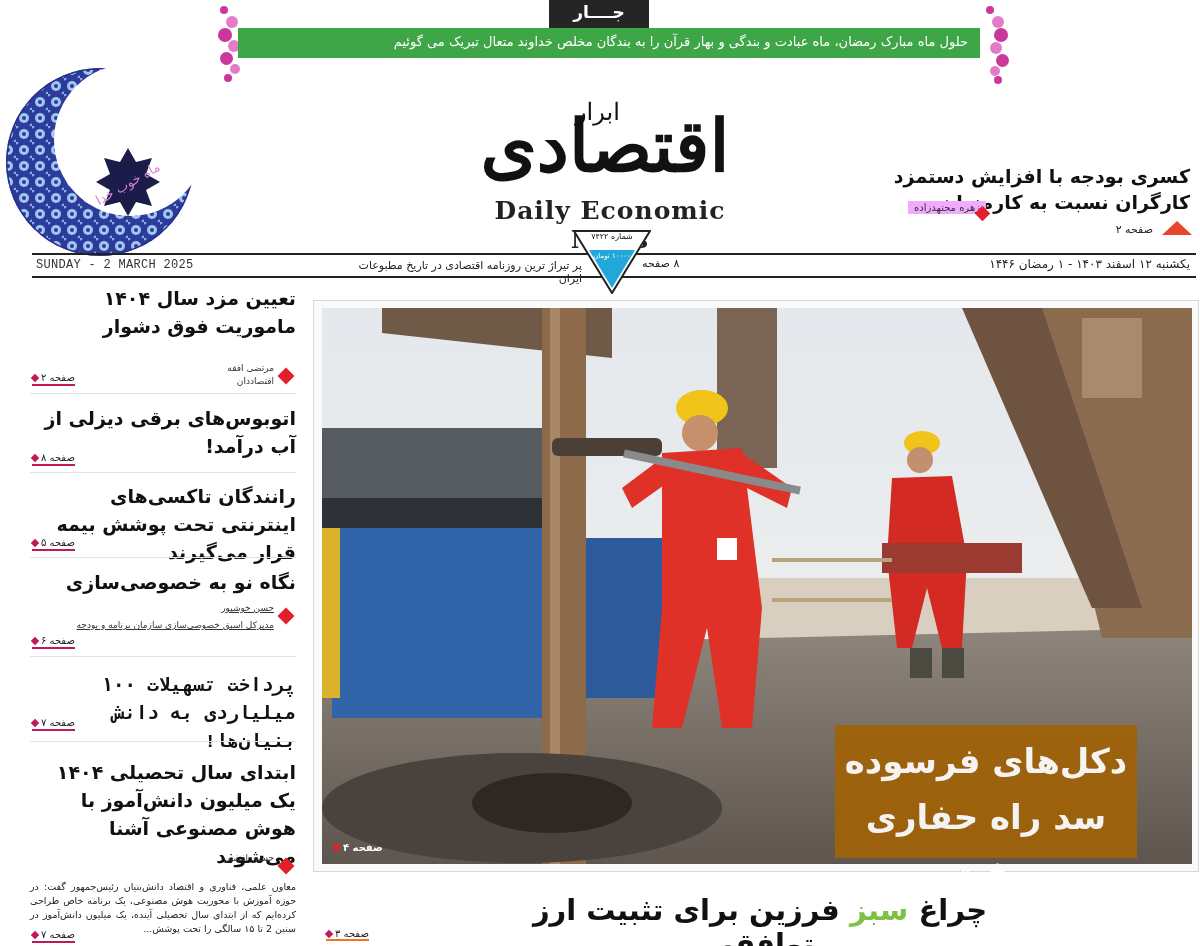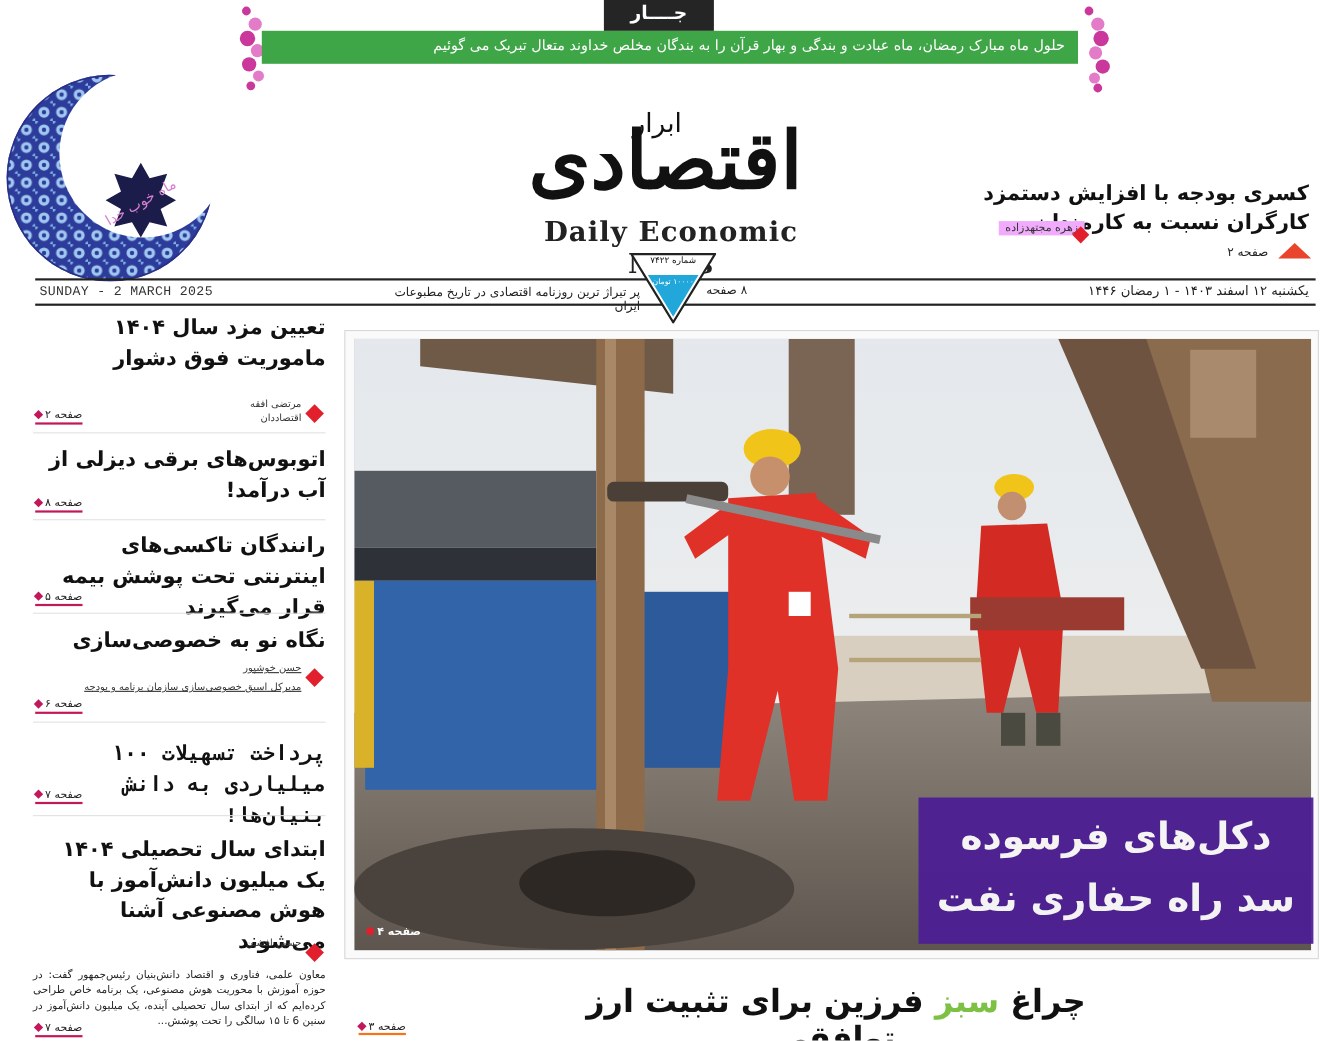--- a/index.html
+++ b/index.html
@@ -45,21 +45,21 @@
   .page-link .dot { display: inline-block; width: 6px; height: 6px; background: #c2185b; transform: rotate(45deg); margin-right: 3px; }
   .author-block { position: absolute; font-size: 9px; color: #333; direction: rtl; text-align: right; line-height: 13px; }
   .red-diamond { position: absolute; width: 12px; height: 12px; background: #e2202d; transform: rotate(45deg); }
   .sep { position: absolute; left: 30px; width: 266px; height: 1px; background: #e2e2e2; }
   .excerpt { position: absolute; left: 30px; top: 880px; width: 266px; font-size: 9.5px; line-height: 14px; direction: rtl; text-align: justify; color: #222; }
 
   
   .photo-frame { position: absolute; left: 313px; top: 300px; width: 886px; height: 572px; border: 1px solid #d8d8d8; background: #fafafa; }
   .photo { position: absolute; left: 322px; top: 308px; width: 870px; height: 556px; overflow: hidden; background: #cfd6dc; }
   .photo svg { display: block; }
-  .photo-headline { position: absolute; left: 835px; top: 725px; width: 359px; height: 133px; background: #4c1d95; opacity: .93; direction: rtl; text-align: center; color: #ffffff; font-size: 34px; font-weight: bold; line-height: 56px; padding-top: 8px; }
+  .photo-headline { position: absolute; left: 835px; top: 725px; width: 302px; height: 133px; background: #a16207; opacity: .93; direction: rtl; text-align: center; color: #ffffff; font-size: 34px; font-weight: bold; line-height: 56px; padding-top: 8px; }
   .photo-page { position: absolute; left: 333px; top: 842px; font-size: 10px; color: #ffffff; direction: rtl; font-weight: bold; }
   .photo-page .dot { display: inline-block; width: 7px; height: 7px; background: #e2202d; border-radius: 50%; margin-right: 3px; }
 
   
   .bottom-headline { position: absolute; left: 480px; top: 893px; width: 560px; text-align: center; direction: rtl; font-size: 29px; font-weight: bold; color: #111; }
   .bottom-headline .green { color: #7cc143; }
   .bottom-page { position: absolute; left: 326px; top: 928px; font-size: 10px; direction: rtl; color: #222; border-bottom: 2px solid #f97316; }
   .bottom-page .dot { display: inline-block; width: 6px; height: 6px; background: #c2185b; transform: rotate(45deg); margin-right: 3px; }
 </style>
 </head>
@@ -176,21 +176,21 @@
 <div class="page-link" style="left:32px; top:717px;"><span>صفحه ۷</span><span class="dot"></span></div>
 <div class="sep" style="top:741px;"></div>
 
 <div class="story" style="left:30px; top:758px;">
   <div class="story-title">ابتدای سال تحصیلی ۱۴۰۴ یک میلیون دانش‌آموز با هوش مصنوعی آشنا می‌شوند</div>
 </div>
 <div class="red-diamond" style="left:280px; top:860px;"></div>
 <div class="author-block" style="left:150px; top:852px; width:124px;">
   <div>حسین افشین</div>
 </div>
-<div class="excerpt">معاون علمی، فناوری و اقتصاد دانش‌بنیان رئیس‌جمهور گفت: در حوزه آموزش با محوریت هوش مصنوعی، یک برنامه خاص طراحی کرده‌ایم که از ابتدای سال تحصیلی آینده، یک میلیون دانش‌آموز در سنین 6 تا ۱۵ سالگی را تحت پوشش...</div>
+<div class="excerpt">معاون علمی، فناوری و اقتصاد دانش‌بنیان رئیس‌جمهور گفت: در حوزه آموزش با محوریت هوش مصنوعی، یک برنامه خاص طراحی کرده‌ایم که از ابتدای سال تحصیلی آینده، یک میلیون دانش‌آموز در سنین 2 تا ۱۵ سالگی را تحت پوشش...</div>
 <div class="page-link" style="left:32px; top:929px;"><span>صفحه ۷</span><span class="dot"></span></div>
 
 <div class="photo-frame"></div>
 <div class="photo">
   <svg width="870" height="556" viewBox="0 0 870 556">
     <defs>
       <linearGradient id="sky" x1="0" y1="0" x2="0" y2="1">
         <stop offset="0" stop-color="#e4e8ec"></stop>
         <stop offset="1" stop-color="#f2f2f0"></stop>
       </linearGradient>

